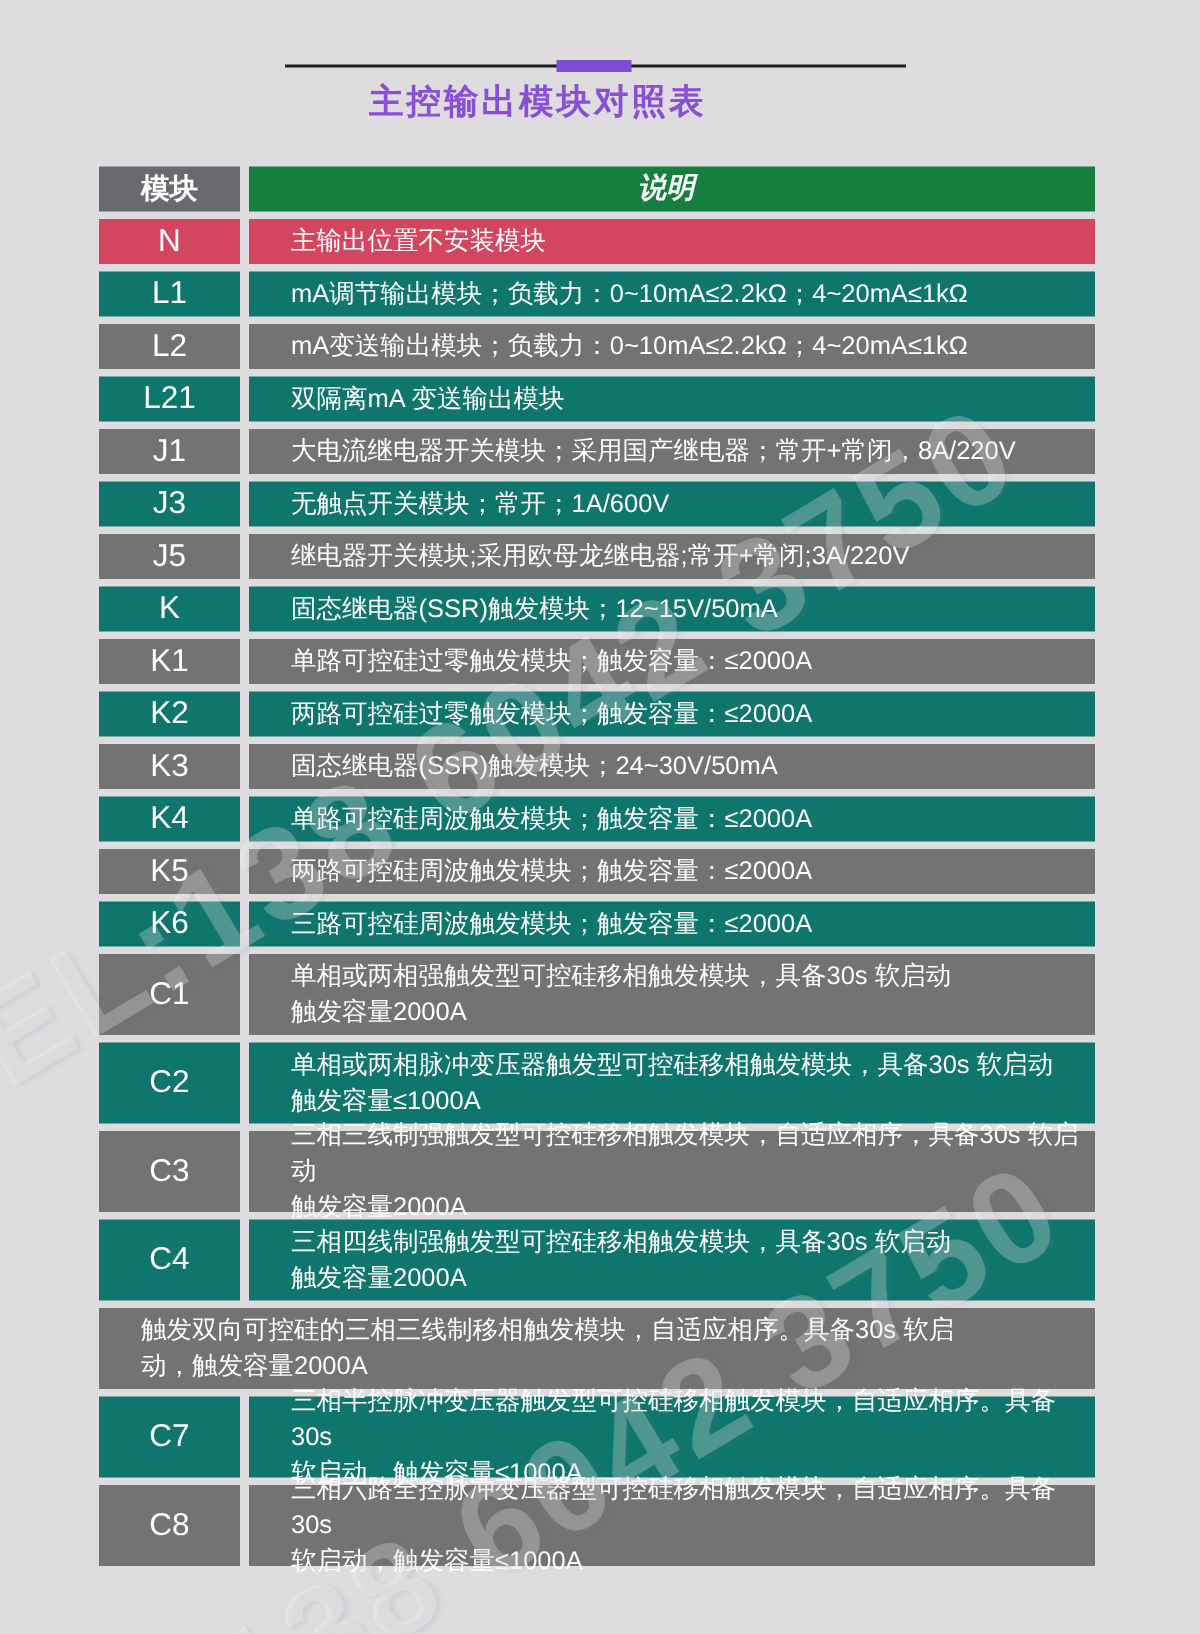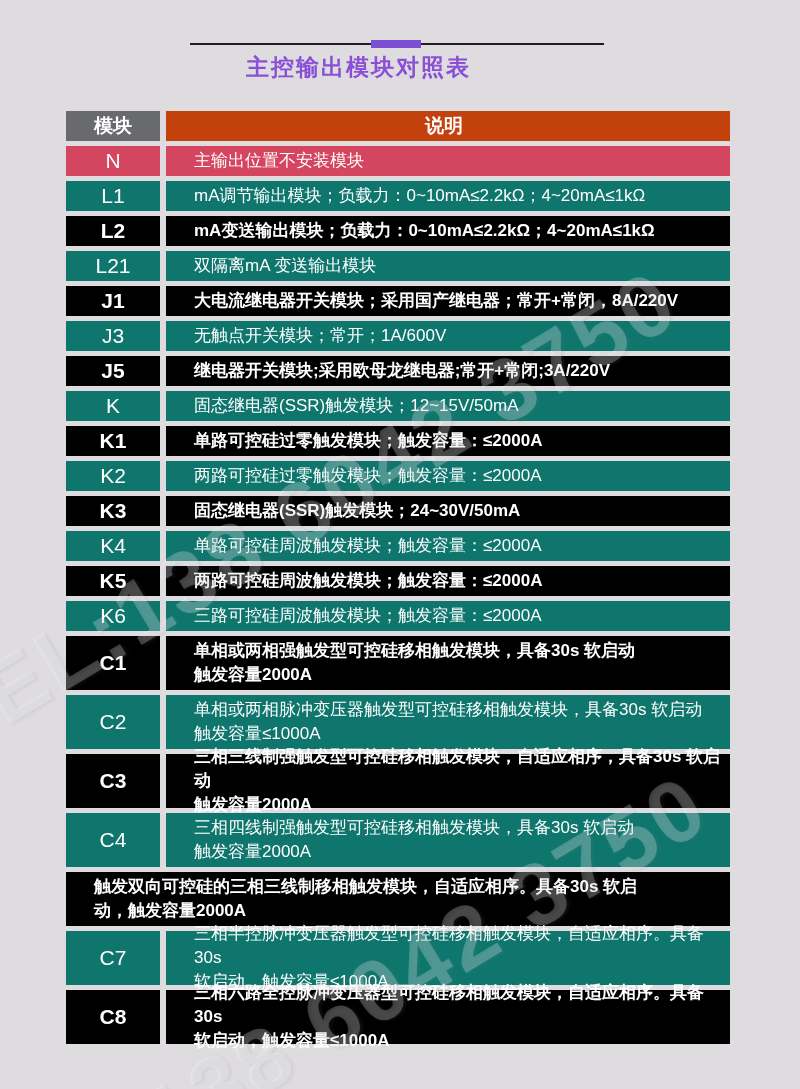--- a/index.html
+++ b/index.html
@@ -48,24 +48,24 @@
     color:#ffffff; font-size:17px; font-weight:400;
     line-height:1.42; white-space:pre-line;
   }
   .row-header .cell-module { font-size:19px; font-weight:700; }
   .row-header .cell-desc {
     justify-content:center; padding-left:0;
     font-size:19px; font-weight:700;
   }
 
   .bg-header-left  { background:#696a6e; }
-  .bg-header-right { background:#c2410c; }
+  .bg-header-right { background:#15803d;font-style:italic; }
   .bg-red  { background:#d4465f; }
   .bg-blue { background:#0f766e; }
-  .bg-gray { background:#000000;font-weight:bold; }
+  .bg-gray { background:#737373; }
 
   
   .watermark {
     position:absolute;
     white-space:nowrap;
     font-size:88px; font-weight:700; letter-spacing:4px;
     color:rgba(255,255,255,0.24);
     text-shadow:2px 2px 3px rgba(120,120,130,0.12);
     transform:rotate(-31deg); transform-origin:0 50%;
     pointer-events:none; z-index:5;

